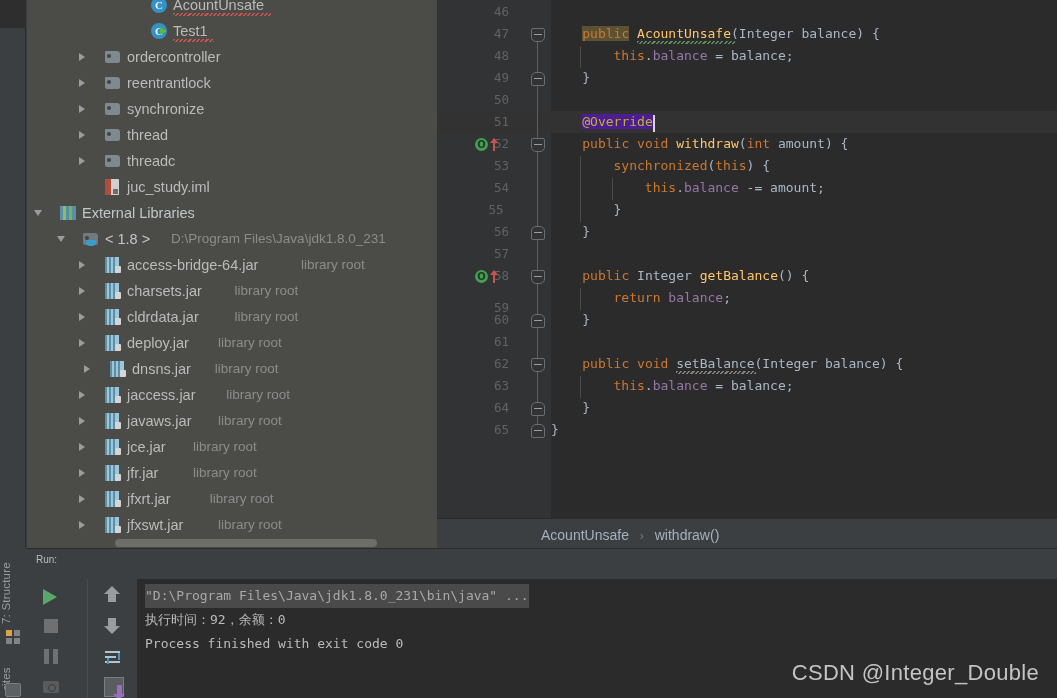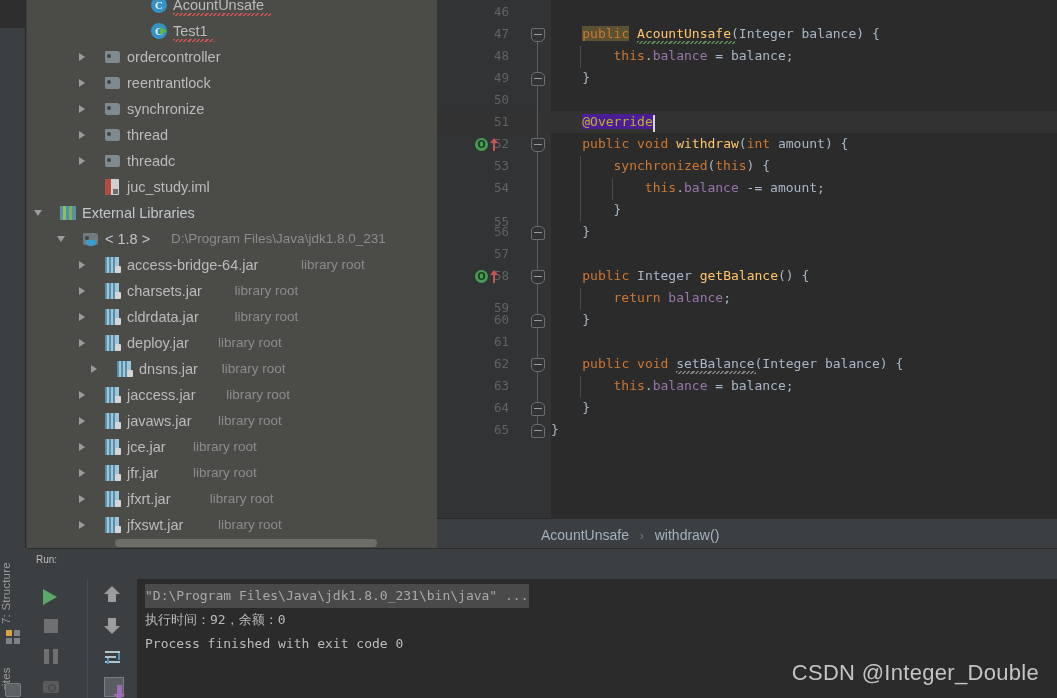--- a/index.html
+++ b/index.html
@@ -259,21 +259,21 @@
           <span class="jar" style="position: absolute; left: 78px;"></span>
           <span class="lbl" style="left: 100px;">cldrdata.jar</span>
           <span class="lbl sub" style="left: 207.6px;">library root</span>
         </div>
         <div class="row" style="position: absolute; left: 0px; top: 330px; width: 410px;">
           <span class="arrow arrow-r" style="left: 52px;"></span>
           <span class="jar" style="position: absolute; left: 78px;"></span>
           <span class="lbl" style="left: 100px;">deploy.jar</span>
           <span class="lbl sub" style="left: 191px;">library root</span>
         </div>
-        <div class="row" style="position: absolute; left: 12px; top: 356px; width: 410px;">
+        <div class="row" style="position: absolute; left: 5px; top: 356px; width: 410px;">
           <span class="arrow arrow-r" style="left: 52px;"></span>
           <span class="jar" style="position: absolute; left: 78px;"></span>
           <span class="lbl" style="left: 100px;">dnsns.jar</span>
           <span class="lbl sub" style="left: 182.7px;">library root</span>
         </div>
         <div class="row" style="position: absolute; left: 0px; top: 382px; width: 410px;">
           <span class="arrow arrow-r" style="left: 52px;"></span>
           <span class="jar" style="position: absolute; left: 78px;"></span>
           <span class="lbl" style="left: 100px;">jaccess.jar</span>
           <span class="lbl sub" style="left: 199.3px;">library root</span>
@@ -333,21 +333,21 @@
           <div class="cline" style="top: 114px; left: 0px;"><span style="padding-left: 31.28px;"><span class="an warnbg">@Override</span></span></div>
           <div class="lnum" style="top: 136px; right: auto; left: -68px; width: 26px;">52</div>
           <div class="cline" style="top: 136px; left: 0px;"><span style="padding-left: 31.28px;"><span class="k">public</span><span class="pn"> </span><span class="k">void</span><span class="pn"> </span><span class="fn">withdraw</span><span class="pn">(</span><span class="k">int</span><span class="pn"> amount) {</span></span></div>
           <div class="lnum" style="top: 158px; right: auto; left: -68px; width: 26px;">53</div>
           <div class="cline" style="top: 158px; left: 0px;"><span style="padding-left: 62.56px;"><span class="k">synchronized</span><span class="pn">(</span><span class="k">this</span><span class="pn">) {</span></span></div>
           <div class="indentline" style="left: 29.28px; top: 156px; height: 22px;"></div>
           <div class="lnum" style="top: 180px; right: auto; left: -68px; width: 26px;">54</div>
           <div class="cline" style="top: 180px; left: 0px;"><span style="padding-left: 93.84px;"><span class="k">this</span><span class="pn">.</span><span class="fld">balance</span><span class="pn"> -= amount;</span></span></div>
           <div class="indentline" style="left: 29.28px; top: 178px; height: 22px;"></div>
           <div class="indentline" style="left: 60.56px; top: 178px; height: 22px;"></div>
-          <div class="lnum" style="top: 214px; right: auto; left: -68px; width: 26px;">55</div>
+          <div class="lnum" style="top: 202px; right: auto; left: -68px; width: 26px; text-align: center;">55</div>
           <div class="cline" style="top: 202px; left: 0px;"><span>        }</span></div>
           <div class="indentline" style="left: 29.28px; top: 200px; height: 22px;"></div>
           <div class="lnum" style="top: 224px; right: auto; left: -68px; width: 26px;">56</div>
           <div class="cline" style="top: 224px; left: 0px;"><span>    }</span></div>
           <div class="lnum" style="top: 246px; right: auto; left: -68px; width: 26px;">57</div>
           <div class="cline" style="top: 246px; left: 0px;"><span></span></div>
           <div class="lnum" style="top: 268px; right: auto; left: -68px; width: 26px;">58</div>
           <div class="cline" style="top: 268px; left: 0px;"><span style="padding-left: 31.28px;"><span class="k">public</span><span class="pn"> </span><span class="pn">Integer</span><span class="pn"> </span><span class="fn">getBalance</span><span class="pn">() {</span></span></div>
           <div class="lnum" style="top: 300px; right: auto; left: -68px; width: 26px; text-align: right;">59</div>
           <div class="cline" style="top: 290px; left: 0px;"><span style="padding-left: 62.56px;"><span class="k">return</span><span class="pn"> </span><span class="fld">balance</span><span class="pn">;</span></span></div>

